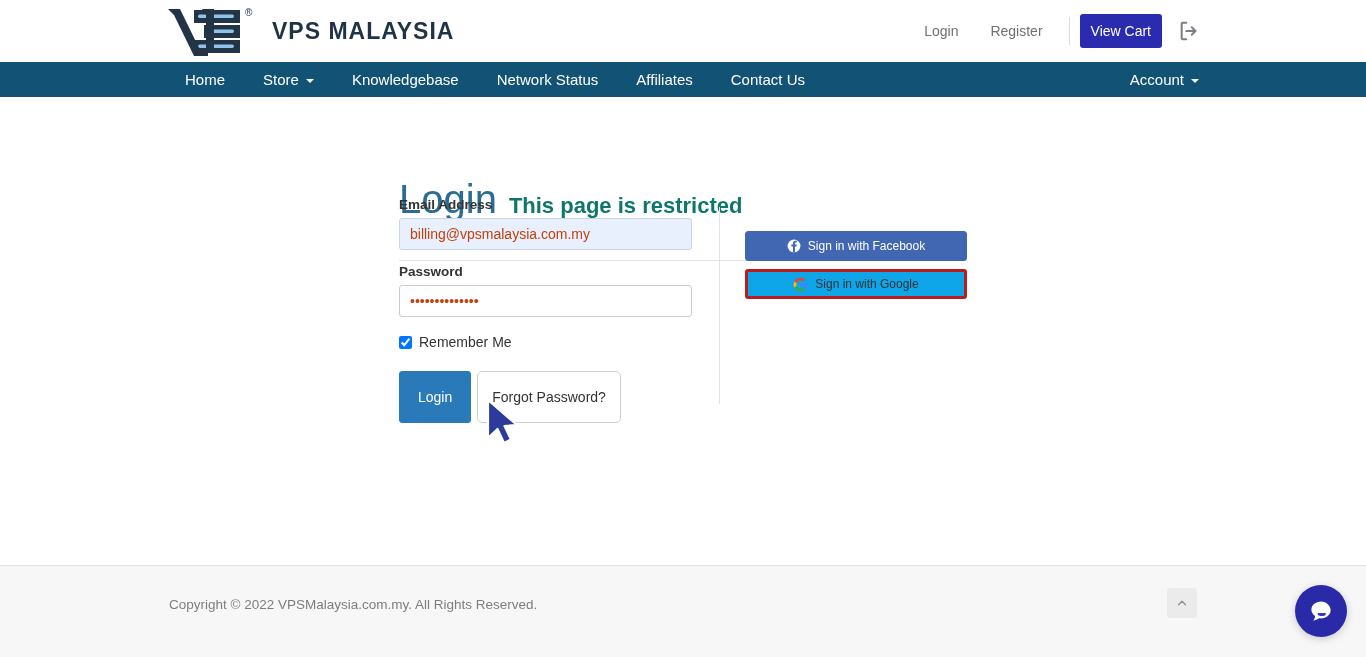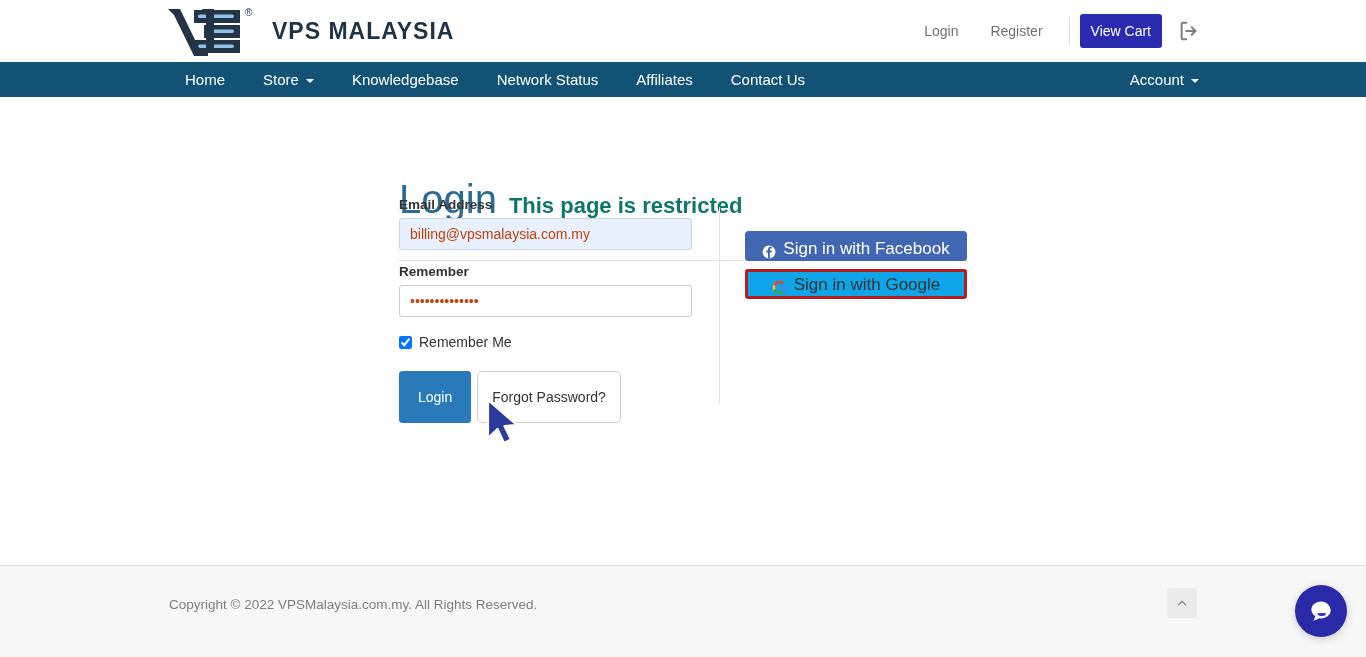--- a/index.html
+++ b/index.html
@@ -127,22 +127,22 @@
   .divider-v {
     position: absolute; left: 719px; top: 110px;
     width: 1px; height: 197px; background: #e3e3e3;
   }
 
   .social-col {
     position: absolute; left: 745px; top: 134px; width: 222px;
   }
   .btn-social {
     width: 222px; height: 30px; border-radius: 3px;
-    display: flex; align-items: flex-end; justify-content: center; gap: 7px;
-    font-size: 17px; cursor: pointer; margin-bottom: 8px;
+    display: flex; align-items: center; justify-content: center; gap: 7px;
+    font-size: 12px; cursor: pointer; margin-bottom: 8px;
     font-family: "Liberation Sans", sans-serif;
   }
   .btn-fb { background: #4267b2; border: 1px solid #4267b2; color: #ffffff; }
   .btn-go { background: #0ea5e9; border: 3px solid #b91c1c; color: #333333; }
 
   
   .cursor { position: absolute; left: 486px; top: 398px; pointer-events: none; }
 
   
   .footer {
@@ -248,21 +248,21 @@
       <h1 class="page-title">Login</h1>
       <span class="page-sub">This page is restricted</span>
     </div>
 
     <div class="form-col">
       <label class="field-label">Email Address</label>
       <input class="input autofill" type="text" value="billing@vpsmalaysia.com.my" style="">
 
       <div class="gap"></div>
 
-      <label class="field-label">Remember</label>
+      <label class="field-label">Password</label>
       <input class="input" type="text" value="••••••••••••••" style="">
 
       <div class="check-row">
         <input type="checkbox" checked="" style="">
         <span class="check-label">Remember Me</span>
       </div>
 
       <div class="btn-row">
         <button class="btn-login">Login</button>
         <button class="btn-forgot">Forgot Password?</button>

